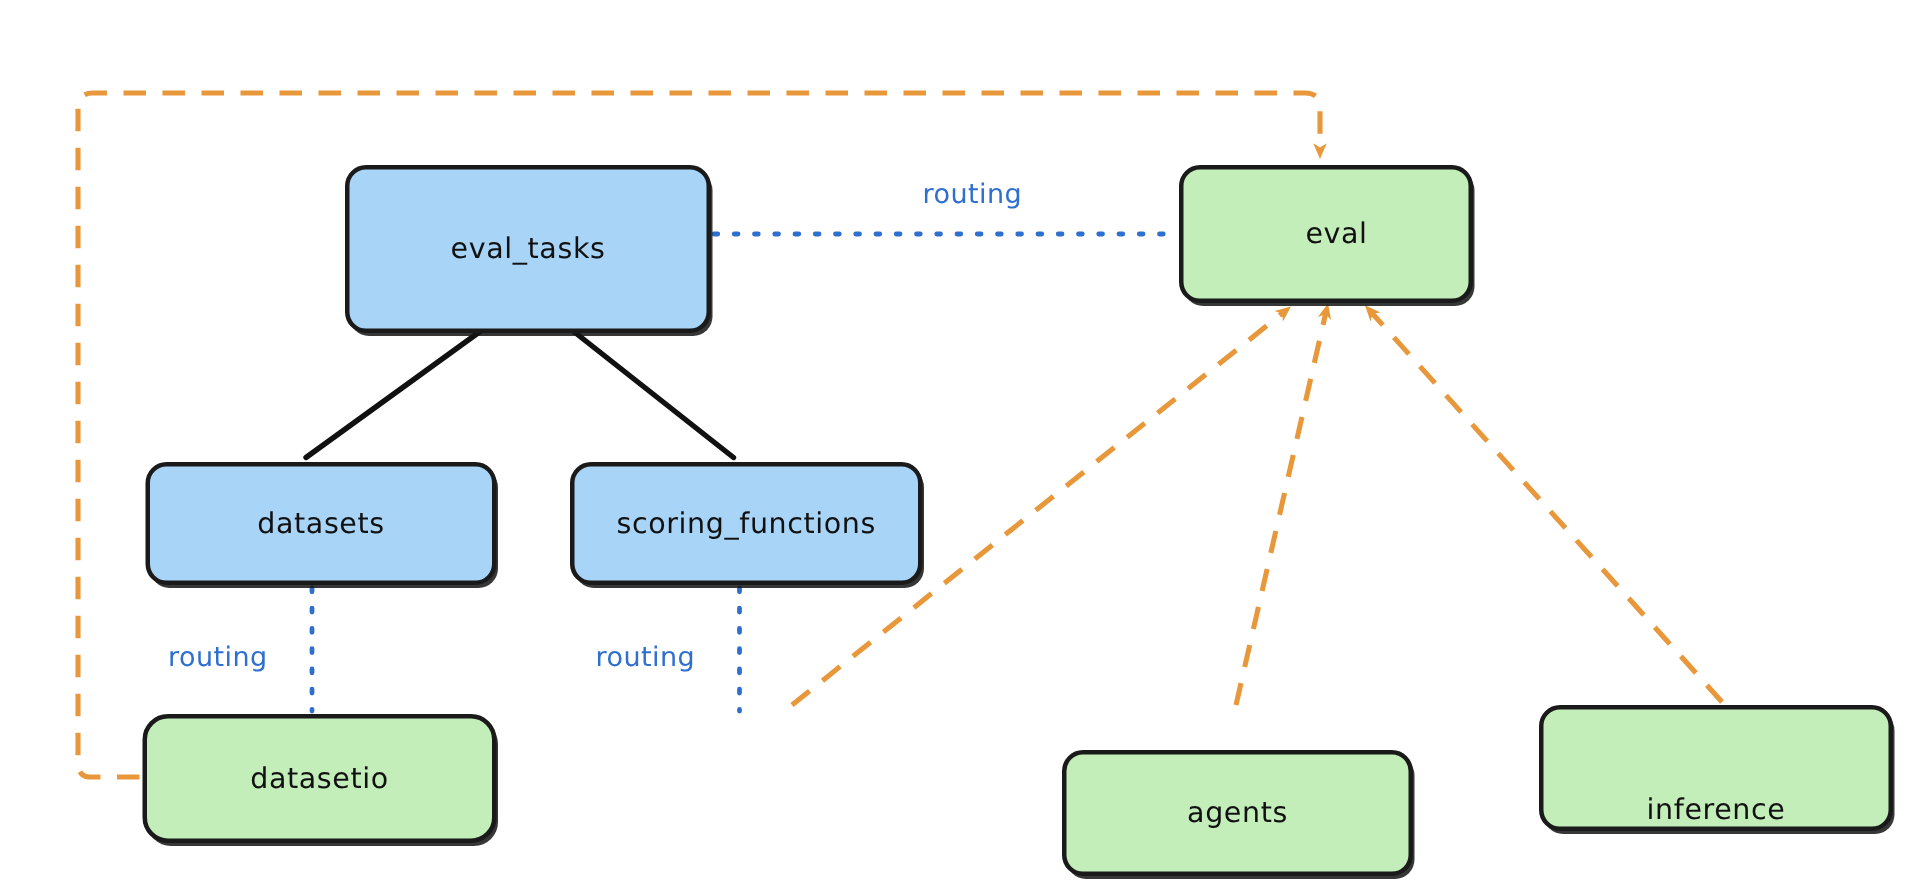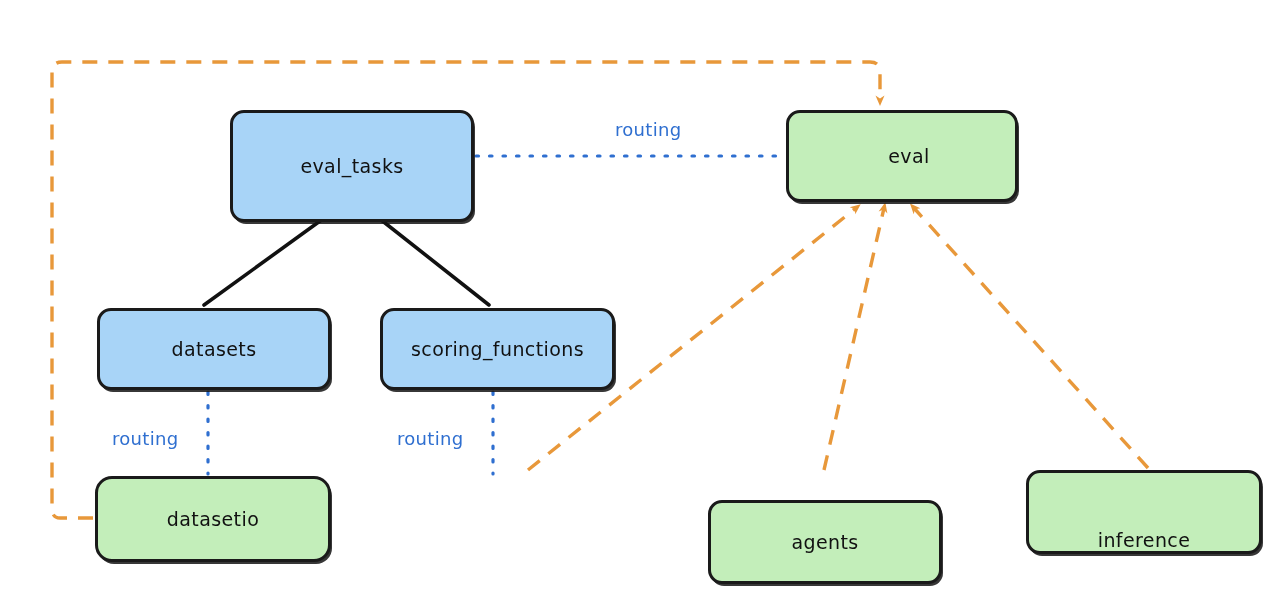--- a/index.html
+++ b/index.html
@@ -65,21 +65,21 @@
 
     <path d="M 1148 468 L 914 208" stroke="#e8983a" stroke-width="3.4" fill="none" stroke-linecap="butt" stroke-dasharray="15 11" marker-end="url(#arrow-orange)"></path>
 
     <path d="M 93 518 L 60 518 Q 52 518 52 508 L 52 72 Q 52 62 62 62 L 870 62 Q 880 62 880 72 L 880 100" stroke="#e8983a" stroke-width="3.4" fill="none" stroke-linecap="butt" stroke-dasharray="15 11" marker-end="url(#arrow-orange)"></path>
   </svg>
 
   <div class="node blue" style="left:230px;top:110px;width:244px;height:112px;">
     <span>eval_tasks</span>
   </div>
 
-  <div class="node green" style="left:786px;top:110px;width:232px;height:92px;padding-left:14px;">
+  <div class="node green" style="left:786px;top:110px;width:196px;height:92px;padding-left:14px;">
     <span>eval</span>
   </div>
 
   <div class="node blue" style="left:97px;top:308px;width:234px;height:82px;">
     <span>datasets</span>
   </div>
 
   <div class="node blue" style="left:380px;top:308px;width:235px;height:82px;">
     <span>scoring_functions</span>
   </div>

